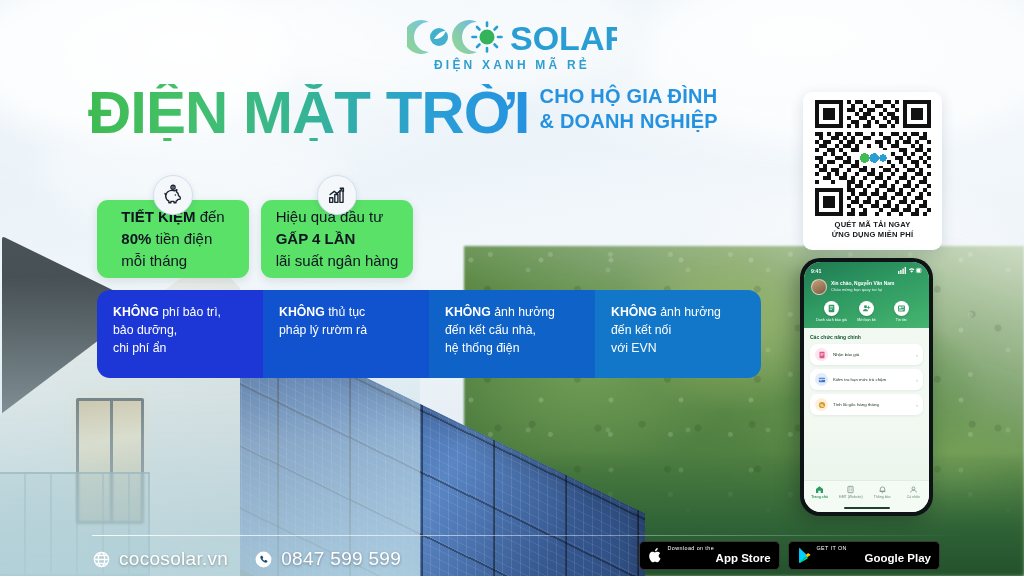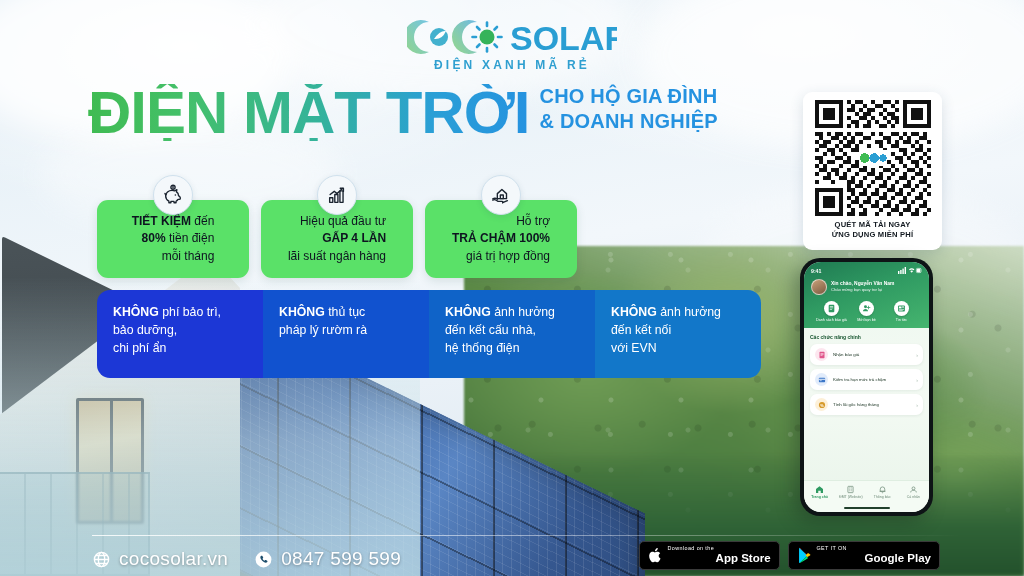--- a/index.html
+++ b/index.html
@@ -129,21 +129,21 @@
   }
 
   
   .green-row{position:absolute;left:97px;top:200px;display:flex;gap:12px;}
   .gcard{
     position:relative;width:152px;height:78px;border-radius:11px;
     background:#5ae168;display:flex;align-items:center;justify-content:center;
     box-shadow:0 3px 10px rgba(30,80,60,.13);
   }
   .gcard .gtext{
-    text-align:right;font-size:12px;line-height:1.45;color:#0e1420;padding:0 6px;font-weight:400;
+    text-align:left;font-size:15px;line-height:1.45;color:#0e1420;padding:0 6px;font-weight:400;
   }
   .gcard .gtext b{font-weight:800;}
   .gicon{
     position:absolute;left:50%;top:-25px;transform:translateX(-50%);
     width:38px;height:38px;border-radius:50%;
     background:#f4f8fb;border:1.6px solid #cfe0ec;
     display:flex;align-items:center;justify-content:center;
     box-shadow:0 2px 6px rgba(40,70,100,.12);
   }
 
@@ -329,36 +329,20 @@
             <path d="M15.5 4.6H19v3.5"></path>
         </svg>
       </div>
       <div class="gtext">
         <span>Hiệu quả đầu tư</span><br>
         <b>GẤP 4 LẦN</b><br>
         <span>lãi suất ngân hàng</span>
       </div>
     </div>
 
-    <div class="gcard">
-      <div class="gicon">
-        <svg width="22" height="22" viewBox="0 0 24 24" fill="none" stroke="#1b2430" stroke-width="1.5" stroke-linecap="round" stroke-linejoin="round">
-          <path d="M8 10.5 13 6l5 4.5V16h-10z"></path>
-            <rect x="11.3" y="12" width="3.2" height="4"></rect>
-          <path d="M3 17.5c1.4-.8 2.6-.6 3.8.2l2 1.3h4.4c.8 0 1.3.9.6 1.4"></path>
-          <path d="M3 16.2c2-1.1 3.8-.6 5.2.4"></path>
-            <path d="M13.8 20.4 19 18.2"></path>
-        </svg>
-      </div>
-      <div class="gtext">
-        <span>Hỗ trợ</span><br>
-        <b>TRẢ CHẬM 100%</b><br>
-        <span>giá trị hợp đồng</span>
-      </div>
-    </div>
 
   </div>
 
   <div class="blue-row">
     <div class="bcard">
       <b>KHÔNG</b><span> phí bảo trì,</span><br>
       <span>bảo dưỡng,</span><br>
       <span>chi phí ẩn</span>
     </div>
     <div class="bcard">

